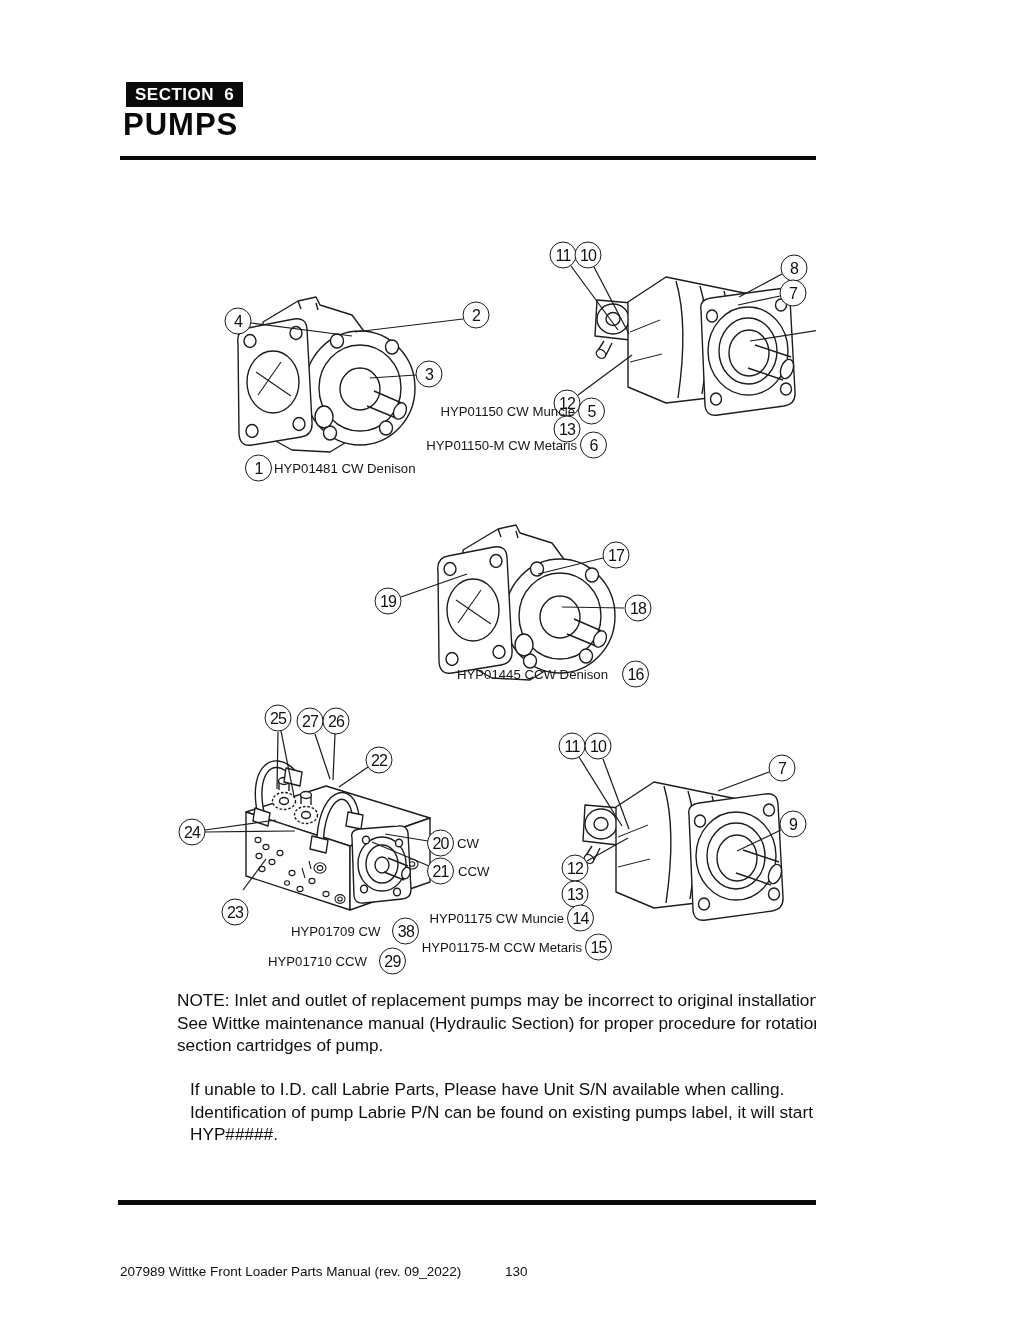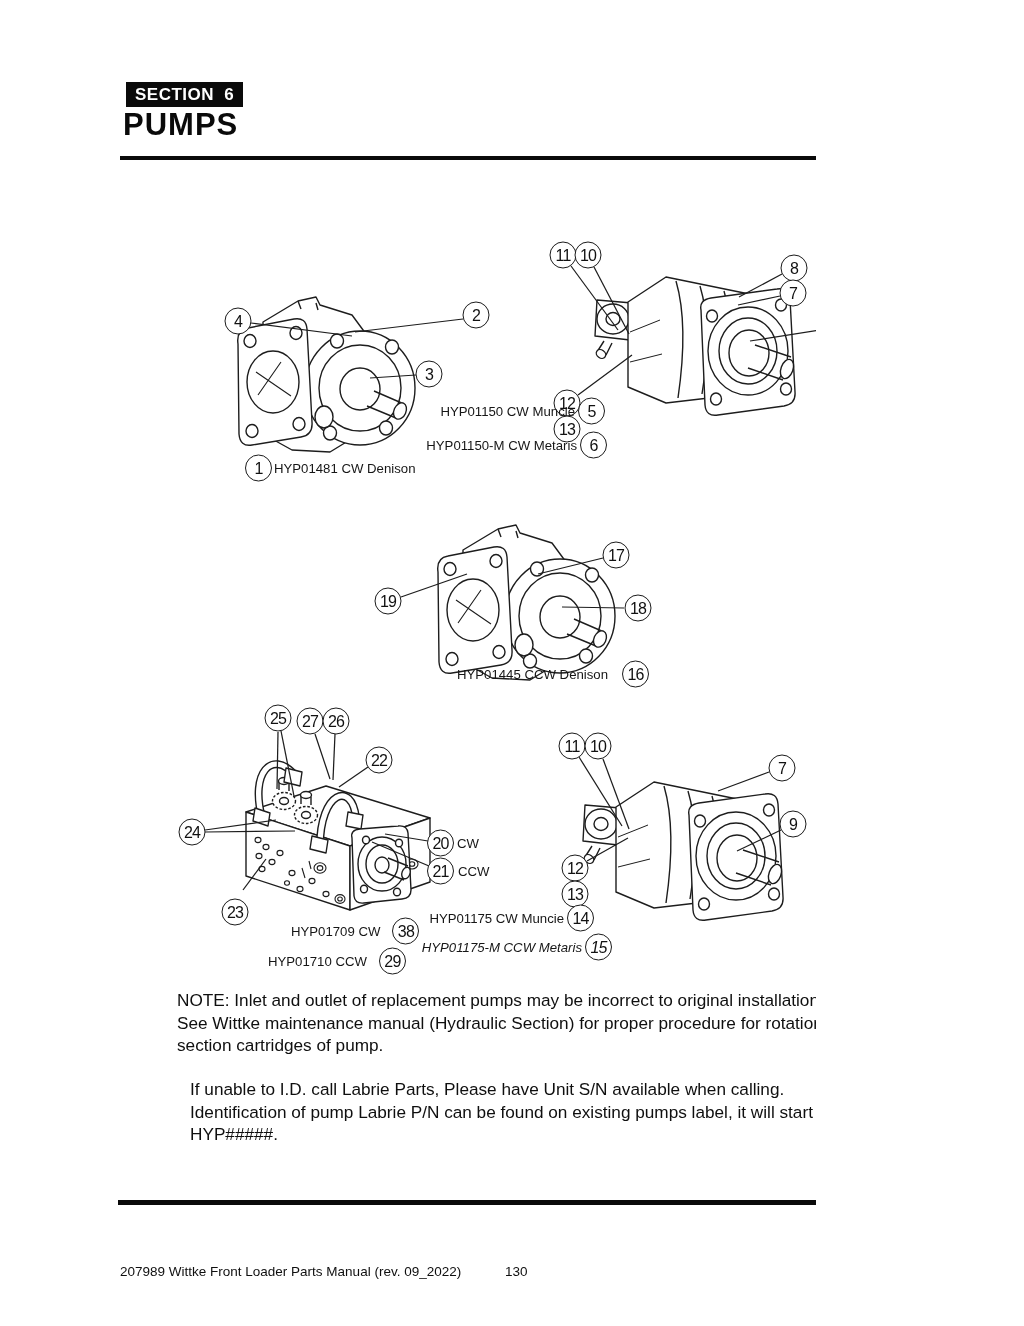--- a/index.html
+++ b/index.html
@@ -242,21 +242,21 @@
   <div class="callout abs" style="left:572px;top:746px;">11</div>
   <div class="callout abs" style="left:598px;top:746px;">10</div>
   <div class="callout abs" style="left:782px;top:768px;">7</div>
   <div class="callout abs" style="left:793px;top:824px;">9</div>
   <div class="callout abs" style="left:575px;top:868px;">12</div>
   <div class="callout abs" style="left:575px;top:894px;">13</div>
   <div class="cap-row" style="right:222px;top:918px;">
     <div class="cap-label">HYP01175 CW Muncie</div>
     <div class="callout">14</div>
   </div>
-  <div class="cap-row" style="right:204px;top:947px;font-style:italic;">
+  <div class="cap-row" style="right:204px;top:947px;">
     <div class="cap-label">HYP01175-M CCW Metaris</div>
     <div class="callout">15</div>
   </div>
 
   <div class="note" style="left:177px;top:989px;width:680px;">NOTE: Inlet and outlet of replacement pumps may be incorrect to original installation. See Wittke maintenance manual (Hydraulic Section) for proper procedure for rotation of section cartridges of pump.</div>
   <div class="note" style="left:190px;top:1078px;width:665px;">
     <div>If unable to I.D. call Labrie Parts, Please have Unit S/N available when calling.</div>
     <div>Identification of pump Labrie P/N can be found on existing pumps label, it will start with HYP#####.</div>
   </div>
 

